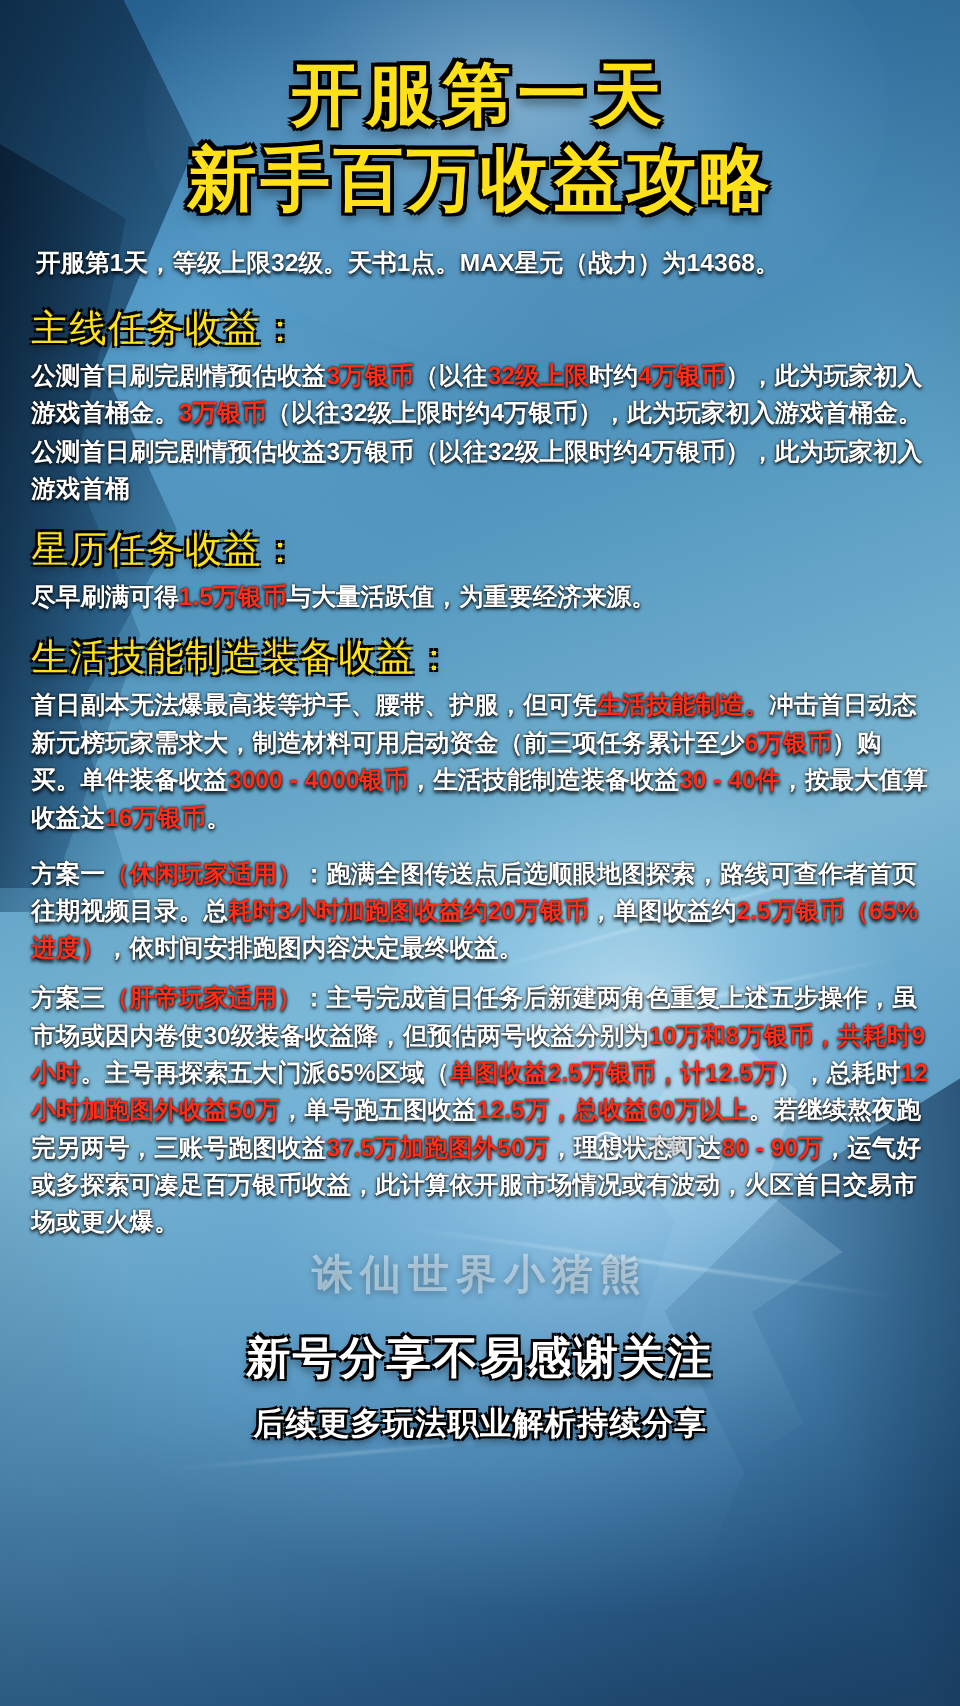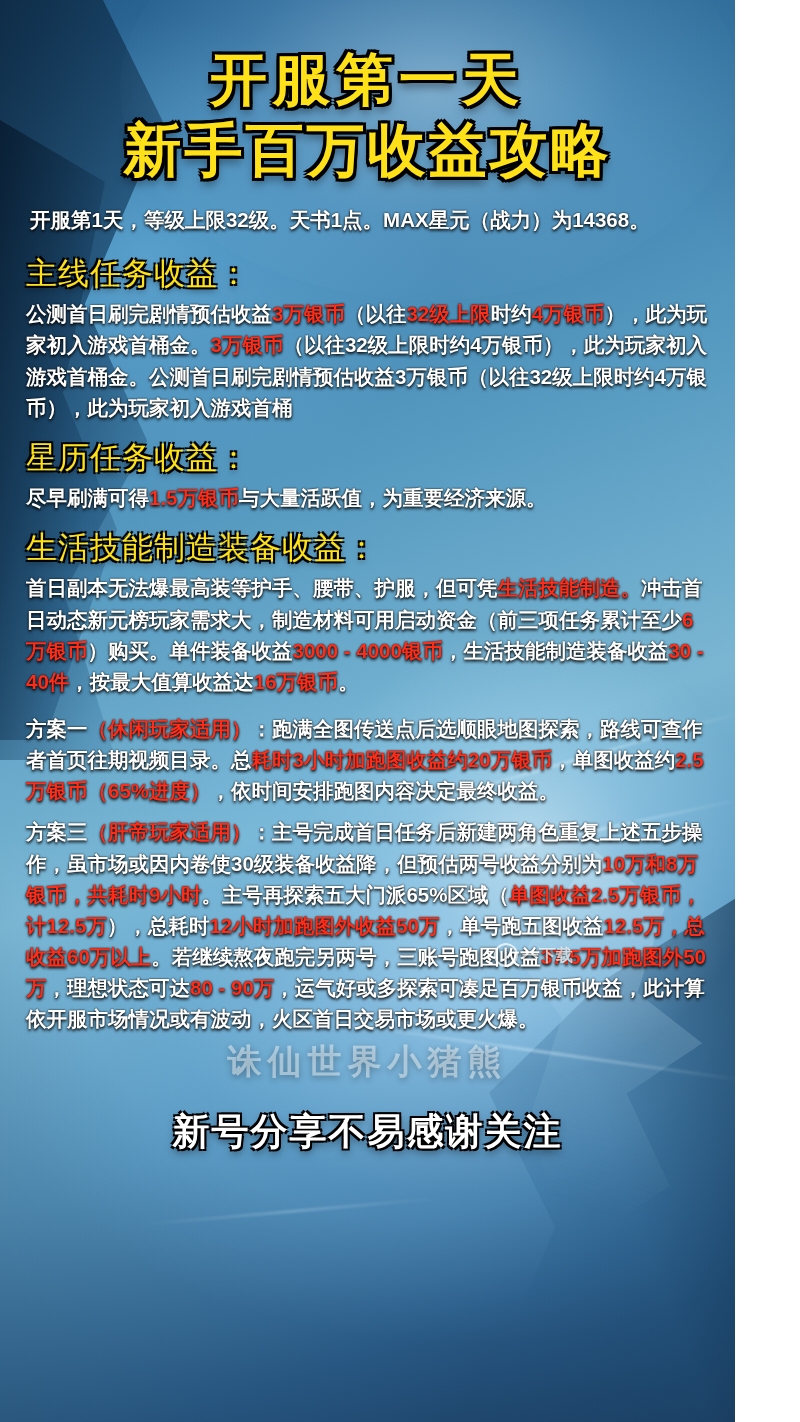--- a/index.html
+++ b/index.html
@@ -7,21 +7,21 @@
     padding: 0;
   }
   body {
     width: 800px;
     height: 1422px;
     font-family: "Liberation Sans", sans-serif;
     overflow: hidden;
   }
   .poster {
     position: relative;
-    width: 735px;
+    width: 800px;
     height: 1422px;
     overflow: hidden;
     background:
       radial-gradient(ellipse 700px 500px at 62% 70%, rgba(180,225,255,0.55) 0%, rgba(120,190,235,0.25) 40%, rgba(30,80,130,0.0) 70%),
       radial-gradient(ellipse 500px 400px at 20% 18%, rgba(120,190,230,0.45) 0%, rgba(20,60,110,0.1) 60%),
       linear-gradient(160deg, #2b6a9c 0%, #3f86b5 18%, #63a9cd 38%, #86c4de 55%, #5c9cc4 72%, #2e628f 88%, #1d3f63 100%);
   }
   
   .bg-shape {
     position: absolute;
@@ -243,20 +243,21 @@
         <div class="section">
           <p class="para"><span>方案一</span><span class="hl">（休闲玩家适用）</span><span>：跑满全图传送点后选顺眼地图探索，路线可查作者首页往期视频目录。总</span><span class="hl">耗时3小时加跑图收益约20万银币</span><span>，单图收益约</span><span class="hl">2.5万银币（65%进度）</span><span>，依时间安排跑图内容决定最终收益。</span></p>
           <p class="para"><span>方案三</span><span class="hl">（肝帝玩家适用）</span><span>：主号完成首日任务后新建两角色重复上述五步操作，虽市场或因内卷使30级装备收益降，但预估两号收益分别为</span><span class="hl">10万和8万银币，共耗时9小时</span><span>。主号再探索五大门派65%区域（</span><span class="hl">单图收益2.5万银币，计12.5万</span><span>），总耗时</span><span class="hl">12小时加跑图外收益50万</span><span>，单号跑五图收益</span><span class="hl">12.5万，总收益60万以上</span><span>。若继续熬夜跑完另两号，三账号跑图收益</span><span class="hl">37.5万加跑图外50万</span><span>，理想状态可达</span><span class="hl">80 - 90万</span><span>，运气好或多探索可凑足百万银币收益，此计算依开服市场情况或有波动，火区首日交易市场或更火爆。</span></p>
         </div>
       </div>
 
     <div class="watermark">诛仙世界小猪熊</div>
 
     <div class="footer">
       <div class="footer-main">新号分享不易感谢关注</div>
+      <div class="footer-sub">后续更多玩法职业解析持续分享</div>
     </div>
 
   </div>
 
   <div class="badge-download">
     <span class="badge-circle">↓</span>
     <span>一下载</span>
   </div>
 
 </div>

